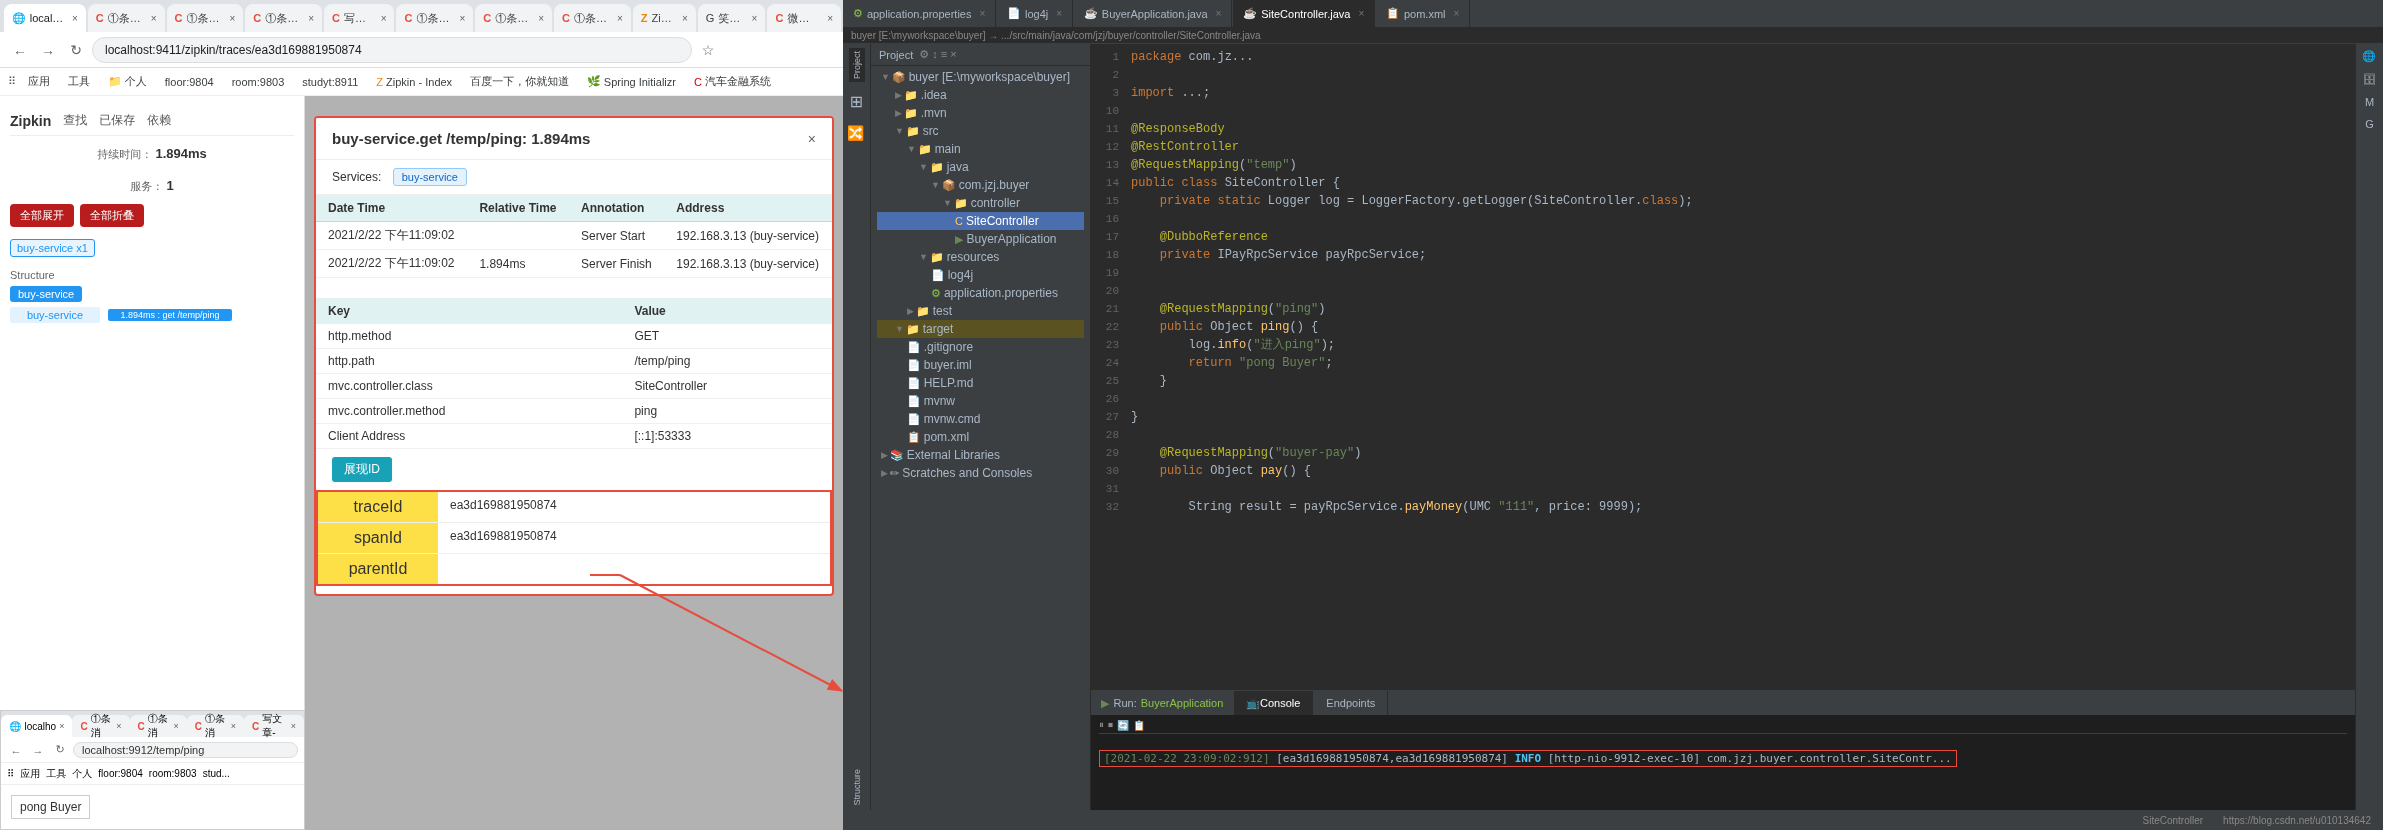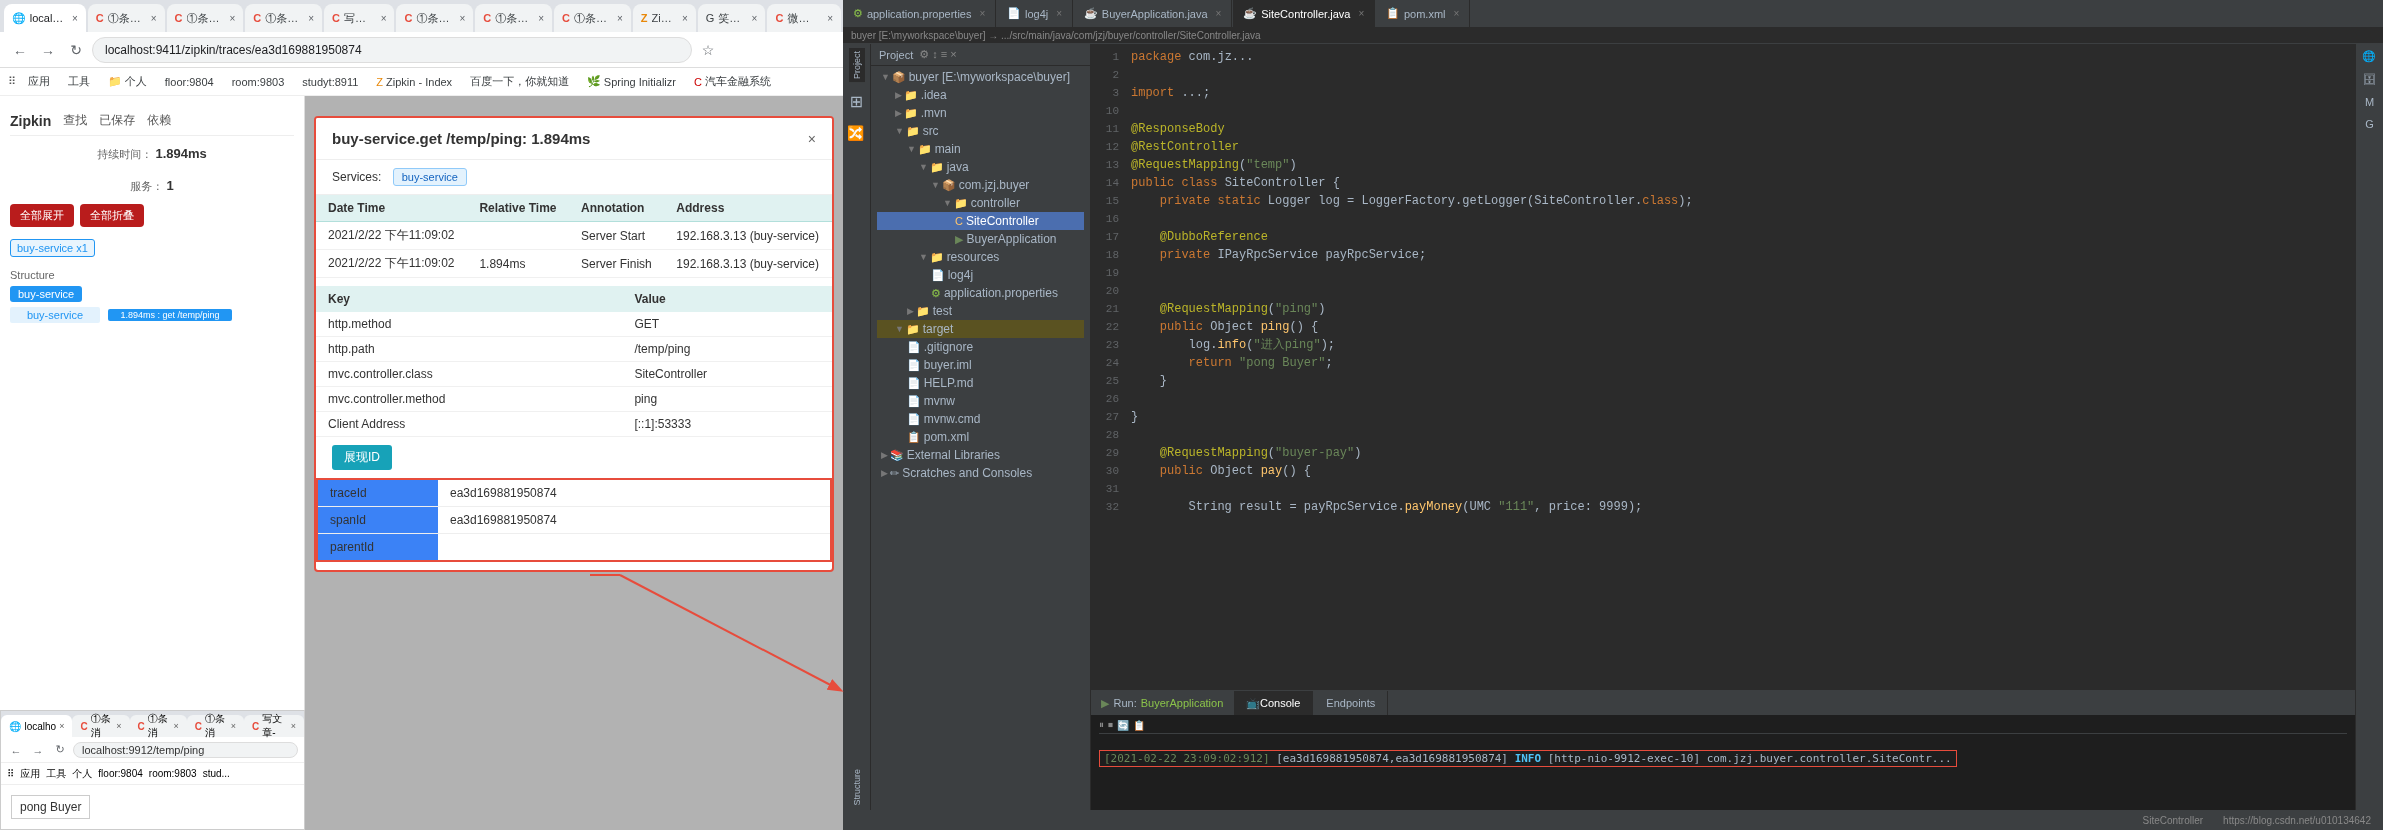--- a/index.html
+++ b/index.html
@@ -294,21 +294,21 @@
     .data-table td {
       padding: 5px 12px;
       border-bottom: 1px solid #f0f0f0;
       color: #333;
     }
 
     .kv-table {
       width: 100%;
       border-collapse: collapse;
       font-size: 12px;
-      margin-top: 8px;
+      margin-top: 20px;
       padding-left: 7px;
     }
     .kv-table th {
       background: #e0f2f1;
       padding: 6px 12px;
       text-align: left;
       font-weight: 600;
       color: #333;
     }
     .kv-table td {
@@ -324,23 +324,24 @@
     }
     .trace-row {
       display: flex;
       border-bottom: 1px solid #eee;
     }
     .trace-row:last-child { border-bottom: none; }
     .trace-key {
       width: 120px;
       padding: 6px 12px;
       color: #333;
-      font-size: 12px;
-      background: #3b82f6;
+      font-size: 16px;
+      background: #fde047;
       flex-shrink: 0;
+      text-align: center;
     }
     .trace-val {
       padding: 6px 12px;
       color: #333;
       font-size: 12px;
     }
 
     .show-id-btn {
       background: #17a2b8;
       color: #fff;

